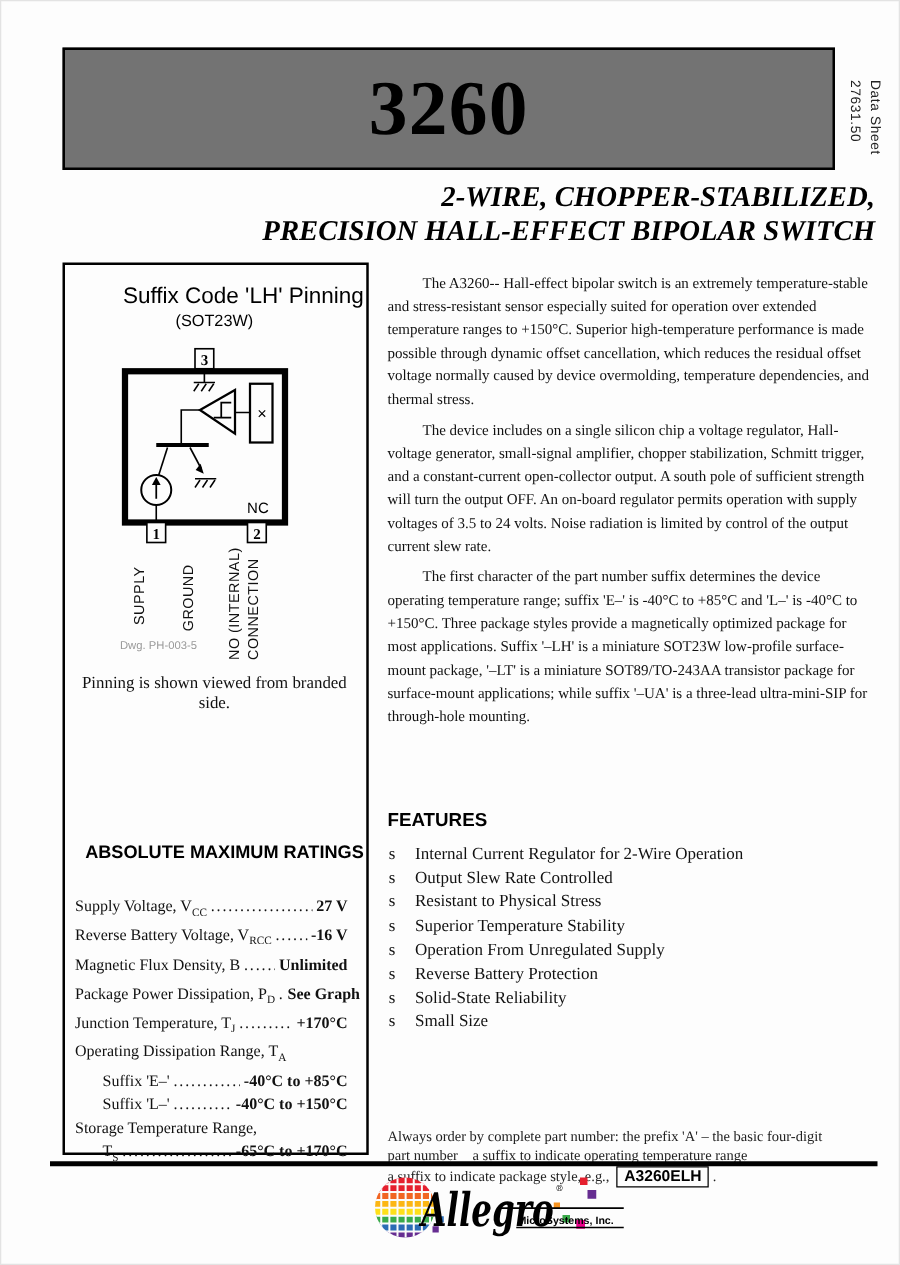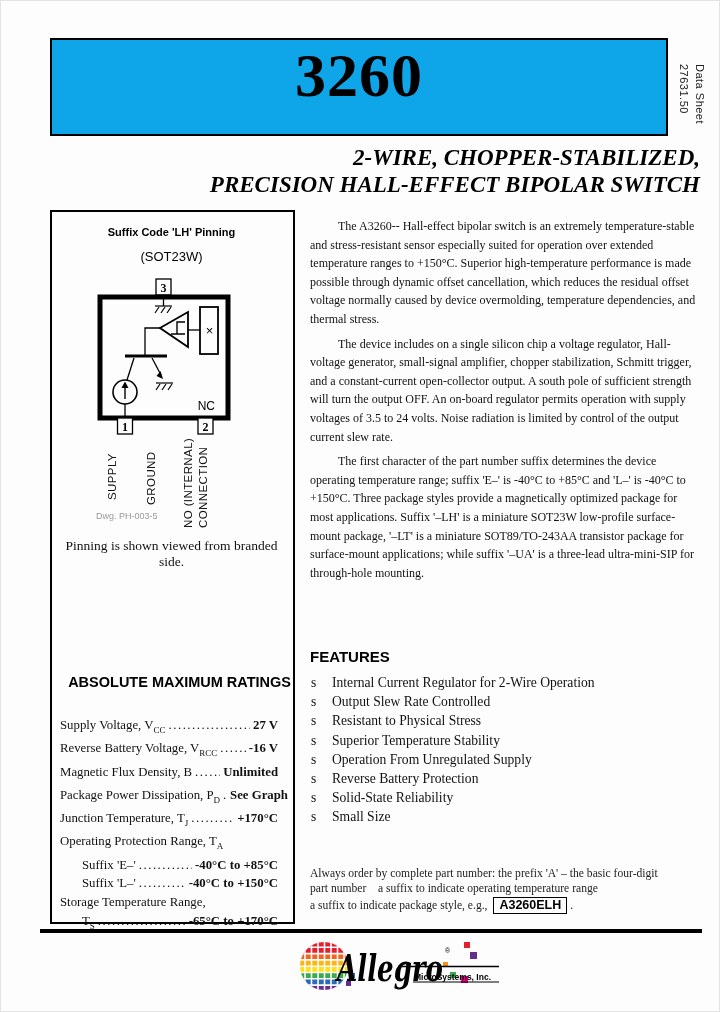--- a/index.html
+++ b/index.html
@@ -1,32 +1,32 @@
 <!DOCTYPE html>
 <html><head>
 <meta charset="utf-8">
 <style>
   html,body{margin:0;padding:0;background:#fff;}
   .page{position:relative;width:720px;height:1012px;background:#fdfdfd;overflow:hidden;
         font-family:"Liberation Serif",serif;color:#111;box-shadow:inset 0 0 0 1px #e3e3e3;}
 
   
   .title-box{position:absolute;left:50px;top:38px;width:614px;height:94px;border:2px solid #000;
-             display:flex;justify-content:center;background:#0ea5e9;}
+             display:flex;align-items:center;justify-content:center;background:#737373;}
   .part-number{font-weight:bold;font-size:62px;letter-spacing:1px;color:#000;}
   .doc-ref{position:absolute;left:676px;top:64px;writing-mode:vertical-rl;
            font-family:"Liberation Sans",sans-serif;font-size:11px;line-height:16px;
            letter-spacing:0.5px;color:#222;}
   .subtitle{position:absolute;right:20px;top:144px;text-align:right;font-weight:bold;font-style:italic;
             font-size:23px;line-height:27px;color:#000;white-space:nowrap;}
 
   
   .panel{position:absolute;left:50px;top:210px;width:241px;height:710px;border:2px solid #000;background:#fdfdfd;}
-  .panel-title{position:absolute;left:52px;top:226px;width:239px;text-align:center;
-               font-family:"Liberation Sans",sans-serif;font-weight:bold;font-size:11px;color:#000;}
+  .panel-title{position:absolute;left:52px;top:226px;width:239px;text-align:right;
+               font-family:"Liberation Sans",sans-serif;font-weight:normal;font-size:18px;color:#000;}
   .panel-sub{position:absolute;left:52px;top:249px;width:239px;text-align:center;
              font-family:"Liberation Sans",sans-serif;font-size:13px;color:#000;}
   .diagram{position:absolute;left:88px;top:276px;width:150px;height:162px;}
   .svg-pin{font-family:"Liberation Serif",serif;font-weight:bold;font-size:12px;fill:#000;}
   .svg-x{font-family:"Liberation Sans",sans-serif;font-size:13px;fill:#000;}
   .svg-nc{font-family:"Liberation Sans",sans-serif;font-size:12px;fill:#000;}
   .vlabel{position:absolute;white-space:nowrap;font-family:"Liberation Sans",sans-serif;
           font-size:11.5px;line-height:13px;letter-spacing:0.4px;color:#111;
           transform:rotate(-90deg);transform-origin:left bottom;}
   .dwg-ref{position:absolute;left:96px;top:511px;font-family:"Liberation Sans",sans-serif;
@@ -47,21 +47,21 @@
   sub{font-size:9px;}
 
   
   .desc{position:absolute;left:310px;top:217px;width:392px;}
   .desc p{margin:0 0 6px 0;font-size:12px;line-height:18.6px;text-indent:28px;text-align:left;}
   .features-title{position:absolute;left:310px;top:648px;font-family:"Liberation Sans",sans-serif;
                   font-weight:bold;font-size:15px;color:#000;}
   .features{position:absolute;left:311px;top:673px;width:390px;}
   .feat{display:flex;font-size:13.6px;line-height:19.2px;}
   .feat-bullet{width:21px;flex:none;}
-  .note{position:absolute;left:310px;top:866px;width:400px;font-size:11.6px;line-height:15.4px;color:#222;}
+  .note{position:absolute;left:310px;top:902px;width:400px;font-size:11.6px;line-height:15.4px;color:#222;}
   .note-line{white-space:pre;}
   .part-box{display:inline-block;border:1.5px solid #000;padding:0 5px;margin:0 3px;
             font-family:"Liberation Sans",sans-serif;font-weight:bold;font-size:12.5px;line-height:15px;color:#000;}
 
   .rule{position:absolute;left:40px;top:929px;width:662px;height:4px;background:#000;}
 
   .logo{position:absolute;left:295px;top:936px;width:210px;height:72px;}
   .logo-script{font-family:"DejaVu Serif",serif;font-style:italic;font-weight:bold;font-size:37px;fill:#000;}
   .logo-reg{font-family:"Liberation Sans",sans-serif;font-size:7px;fill:#000;}
   .logo-company{font-family:"Liberation Sans",sans-serif;font-weight:bold;font-size:8.5px;fill:#000;}
@@ -155,21 +155,21 @@
       <span class="rat-label"><span>Package Power Dissipation, P</span><sub>D</sub><span></span></span>
       <span class="leader"></span>
       <span class="rat-val">See Graph</span>
     </div>
     <div class="rat-row">
       <span class="rat-label"><span>Junction Temperature, T</span><sub>J</sub><span></span></span>
       <span class="leader"></span>
       <span class="rat-val">+170°C</span>
     </div>
     <div class="rat-row">
-      <span class="rat-label"><span>Operating Protection Range, T</span><sub>A</sub></span>
+      <span class="rat-label"><span>Operating Dissipation Range, T</span><sub>A</sub></span>
     </div>
     <div class="rat-row indent">
       <span class="rat-label"><span>Suffix 'E–'</span></span>
       <span class="leader"></span>
       <span class="rat-val">-40°C to +85°C</span>
     </div>
     <div class="rat-row indent">
       <span class="rat-label"><span>Suffix 'L–'</span></span>
       <span class="leader"></span>
       <span class="rat-val">-40°C to +150°C</span>

